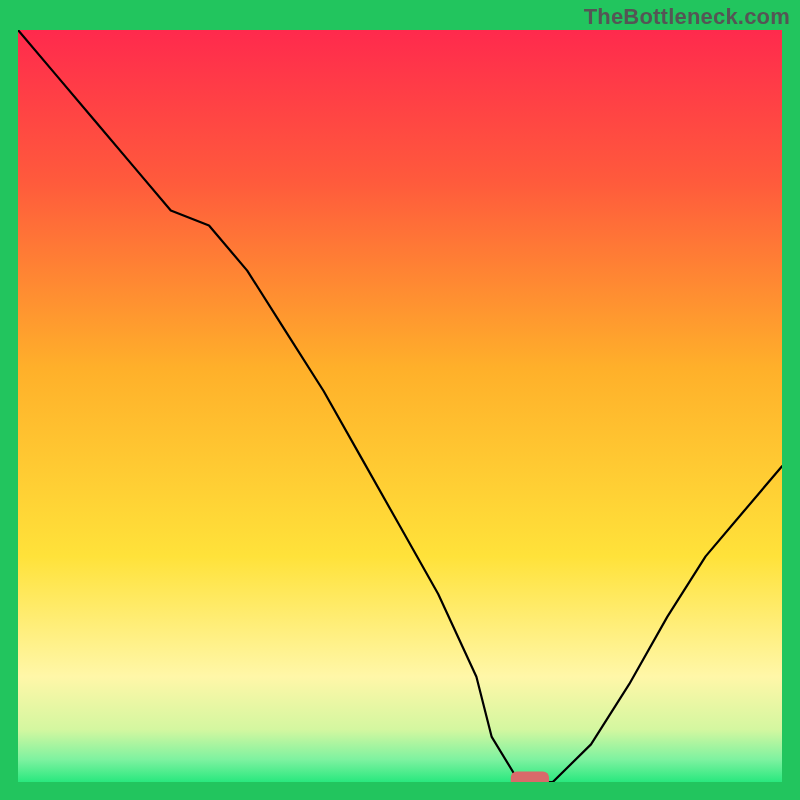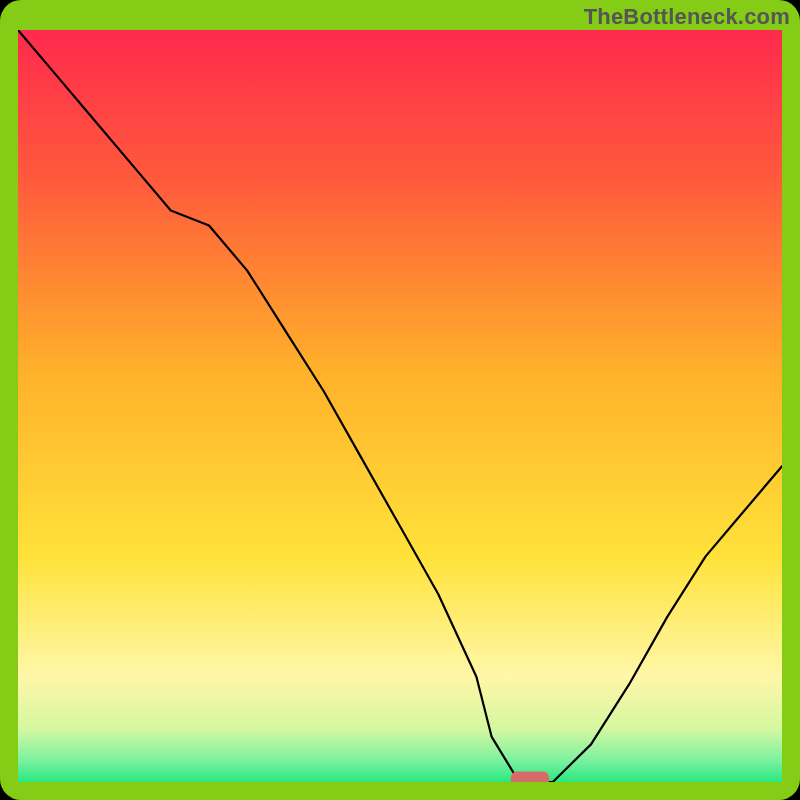--- a/index.html
+++ b/index.html
@@ -8,22 +8,21 @@
     width: 800px;
     height: 800px;
     background: #000;
     overflow: hidden;
     font-family: Arial, Helvetica, sans-serif;
   }
   .frame {
     position: relative;
     width: 800px;
     height: 800px;
-    background: #84cc16;
-    border-radius: 21px;
+    background: #22c55e;
   }
   .watermark {
     position: absolute;
     top: 4px;
     right: 10px;
     color: #555;
     font-size: 22px;
     font-weight: 600;
     letter-spacing: 0.2px;
     user-select: none;

